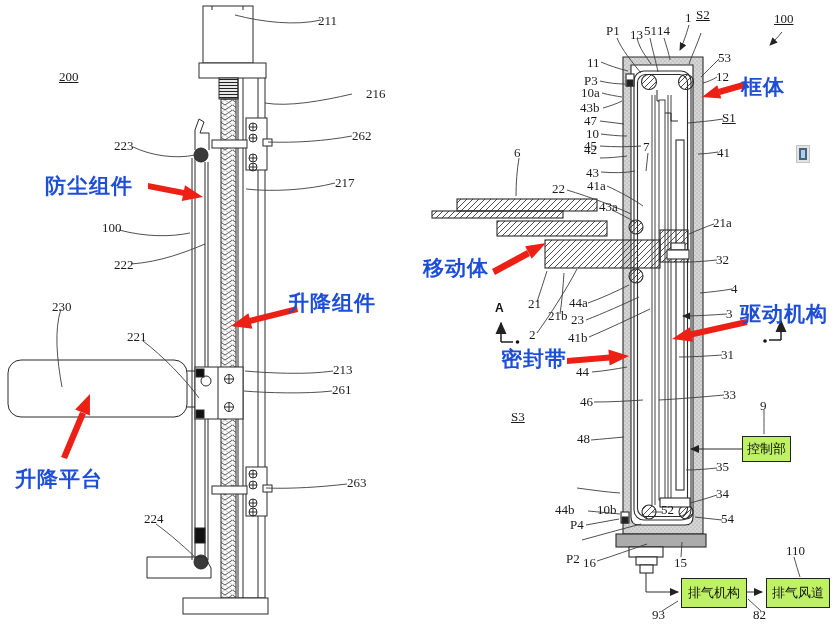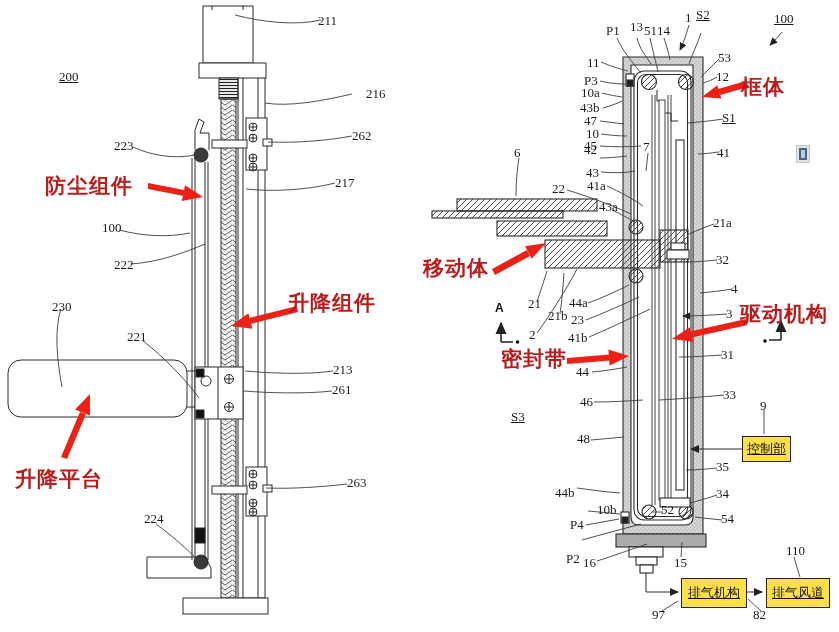--- a/index.html
+++ b/index.html
@@ -2,26 +2,26 @@
 <html><head>
 <meta charset="utf-8">
 <style>
   html,body{margin:0;padding:0;background:#fff;}
   #stage{position:relative;width:839px;height:632px;background:#fff;overflow:hidden;
          font-family:"Liberation Serif",serif;}
   #art{position:absolute;left:0;top:0;}
   .lbl{position:absolute;font:13px "Liberation Serif",serif;color:#1b1b1b;
        white-space:nowrap;line-height:1;}
   .ul{text-decoration:underline;}
-  .red{position:absolute;font:bold 21px "Liberation Sans",sans-serif;color:#b91c1c;
+  .red{position:absolute;font:bold 21px "Liberation Sans",sans-serif;color:#1d4ed8;
        white-space:nowrap;line-height:1;letter-spacing:1px;}
   .amark{position:absolute;font:bold 12px "Liberation Sans",sans-serif;color:#111;line-height:1;}
-  .cnbox{position:absolute;border:1.4px solid #222;background:#fde047;
+  .cnbox{position:absolute;border:1.4px solid #222;background:#bef264;
          display:flex;align-items:center;justify-content:center;
-         font:13px "Liberation Sans",sans-serif;color:#111;white-space:nowrap;text-decoration:underline;}
+         font:13px "Liberation Sans",sans-serif;color:#111;white-space:nowrap;}
   #objicon{position:absolute;left:797px;top:146px;width:12px;height:16px;
            background:#46647e;border:2px solid #e3e3e3;outline:1px solid #c4c4c4;box-sizing:border-box;}
   #objicon::after{content:"";position:absolute;left:2px;top:2px;right:2px;bottom:2px;background:#aecfe8;}
 </style>
 </head>
 <body>
 
 <div id="stage">
 
 <svg id="art" width="839" height="632" viewBox="0 0 839 632">
@@ -271,21 +271,21 @@
 <span class="lbl" style="left:127px;top:330px">221</span>
 <span class="lbl" style="left:333px;top:363px">213</span>
 <span class="lbl" style="left:332px;top:383px">261</span>
 <span class="lbl" style="left:347px;top:476px">263</span>
 <span class="lbl" style="left:144px;top:512px">224</span>
 <span class="red" style="left:45px;top:175px">防尘组件</span>
 <span class="red" style="left:288px;top:292px">升降组件</span>
 <span class="red" style="left:15px;top:468px">升降平台</span>
 
 <span class="lbl" style="left:606px;top:24px">P1</span>
-<span class="lbl" style="left:630px;top:20px">13</span>
+<span class="lbl" style="left:630px;top:28px">13</span>
 <span class="lbl" style="left:644px;top:24px">51</span>
 <span class="lbl" style="left:657px;top:24px">14</span>
 <span class="lbl" style="left:685px;top:11px">1</span>
 <span class="lbl ul" style="left:696px;top:8px">S2</span>
 <span class="lbl ul" style="left:774px;top:12px">100</span>
 <span class="lbl" style="left:587px;top:56px">11</span>
 <span class="lbl" style="left:718px;top:51px">53</span>
 <span class="lbl" style="left:716px;top:70px">12</span>
 <span class="lbl" style="left:584px;top:74px">P3</span>
 <span class="lbl" style="left:581px;top:86px">10a</span>
@@ -312,32 +312,32 @@
 <span class="lbl" style="left:569px;top:296px">44a</span>
 <span class="lbl" style="left:571px;top:313px">23</span>
 <span class="lbl" style="left:568px;top:331px">41b</span>
 <span class="lbl" style="left:576px;top:365px">44</span>
 <span class="lbl" style="left:721px;top:348px">31</span>
 <span class="lbl" style="left:580px;top:395px">46</span>
 <span class="lbl" style="left:723px;top:388px">33</span>
 <span class="lbl" style="left:760px;top:399px">9</span>
 <span class="lbl ul" style="left:511px;top:410px">S3</span>
 <span class="lbl" style="left:577px;top:432px">48</span>
-<span class="lbl" style="left:555px;top:486px">44b</span>
+<span class="lbl" style="left:555px;top:503px">44b</span>
 <span class="lbl" style="left:597px;top:503px">10b</span>
 <span class="lbl" style="left:570px;top:518px">P4</span>
 <span class="lbl" style="left:566px;top:552px">P2</span>
 <span class="lbl" style="left:583px;top:556px">16</span>
 <span class="lbl" style="left:661px;top:503px">52</span>
 <span class="lbl" style="left:721px;top:512px">54</span>
 <span class="lbl" style="left:674px;top:556px">15</span>
 <span class="lbl" style="left:716px;top:487px">34</span>
 <span class="lbl" style="left:716px;top:460px">35</span>
 <span class="lbl" style="left:786px;top:544px">110</span>
-<span class="lbl" style="left:652px;top:608px">97</span>
+<span class="lbl" style="left:652px;top:608px">93</span>
 <span class="lbl" style="left:753px;top:608px">82</span>
 <span class="red" style="left:741px;top:76px">框体</span>
 <span class="red" style="left:423px;top:257px">移动体</span>
 <span class="red" style="left:501px;top:348px">密封带</span>
 <span class="red" style="left:740px;top:303px">驱动机构</span>
 <span class="amark" style="left:495px;top:302px">A</span>
 
 <div class="cnbox" style="left:742px;top:436px;width:47px;height:24px">控制部</div>
 <div class="cnbox" style="left:681px;top:578px;width:64px;height:28px">排气机构</div>
 <div class="cnbox" style="left:766px;top:578px;width:62px;height:28px">排气风道</div>

